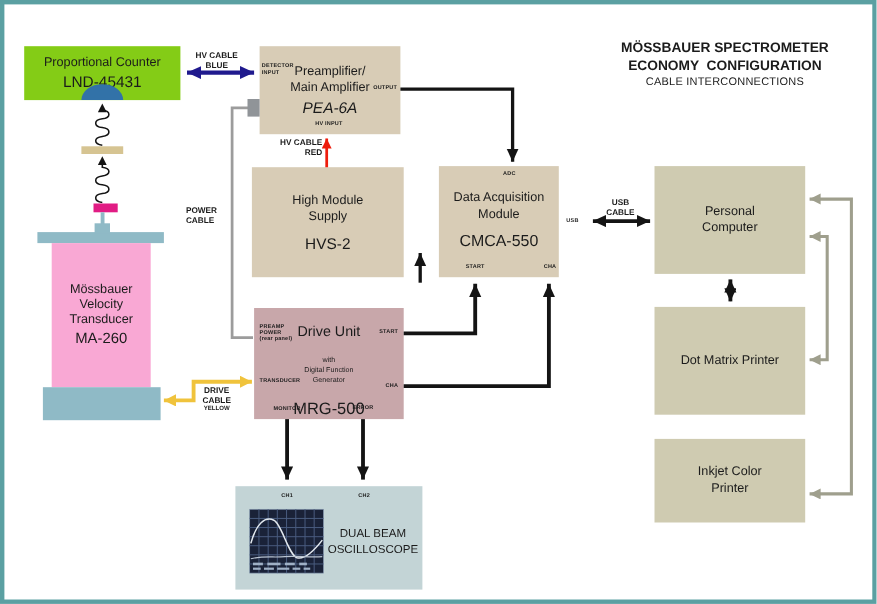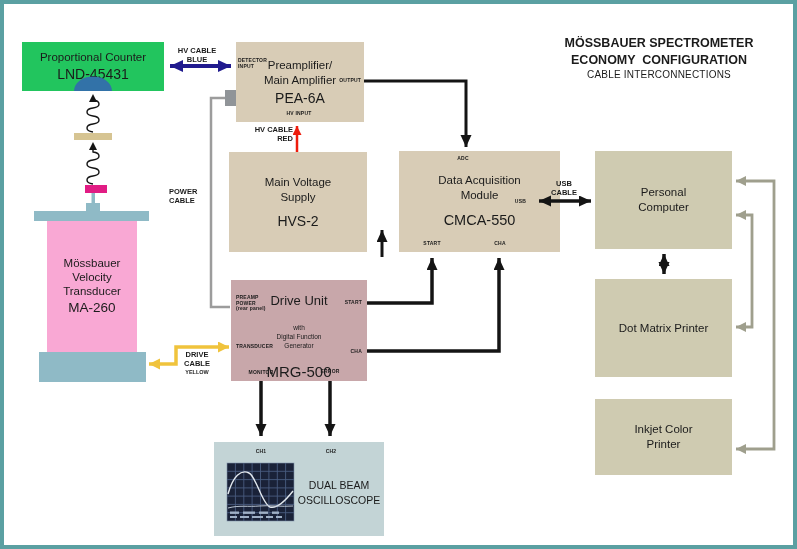--- a/index.html
+++ b/index.html
@@ -5,36 +5,36 @@
   html,body{margin:0;padding:0;background:#fff;font-family:"Liberation Sans",sans-serif;}
   #stage{position:relative;width:797px;height:549px;background:#fff;box-sizing:border-box;
          border:4px solid #5ba0a2;overflow:hidden;color:#1b1b1b;}
   .abs{position:absolute;}
   svg.overlay{position:absolute;left:0;top:0;z-index:5;pointer-events:none;}
   .box{position:absolute;z-index:2;display:flex;flex-direction:column;align-items:center;
        justify-content:center;text-align:center;line-height:1.2;}
   .pre{white-space:pre-line;}
   .prew{white-space:pre-wrap;}
   
-  .counter{left:18px;top:38px;width:142px;height:49px;background:#22c55e;}
+  .counter{left:18px;top:38px;width:142px;height:49px;background:#84cc16;}
   .counter .t{font-size:11.5px;}
   .counter .m{font-size:14px;margin-top:1px;}
   .flange-top{left:30px;top:207px;width:115px;height:10px;background:#8fbac6;z-index:2;}
   .tbody{left:43px;top:217px;width:90px;height:131px;background:#f9a8d4;}
   .tbody .t{font-size:11.5px;line-height:14px;}
   .tbody .m{font-size:13.5px;margin-top:2px;}
   .flange-bot{left:35px;top:348px;width:107px;height:30px;background:#8fbac6;z-index:2;}
   
   .preamp{left:232px;top:38px;width:128px;height:80px;background:#d8ccb6;}
   .preamp .t{font-size:11.5px;line-height:15px;}
-  .preamp .m{font-size:14px;margin-top:2px;}
+  .preamp .m{font-size:14px;margin-top:2px;font-style:italic;}
   .hvs{left:225px;top:148px;width:138px;height:100px;background:#d8ccb6;}
   .hvs .t{font-size:11.5px;line-height:15px;}
   .hvs .m{font-size:14px;margin-top:8px;}
-  .cmca{left:395px;top:147px;width:161px;height:101px;background:#d8ccb6;}
+  .cmca{left:395px;top:147px;width:109px;height:101px;background:#d8ccb6;}
   .cmca .t{font-size:11.5px;line-height:15px;}
   .cmca .m{font-size:14.5px;margin-top:9px;}
   
   .drive{left:227px;top:276px;width:136px;height:101px;background:#c8a7aa;justify-content:space-between;}
   .drive .t{font-size:13px;margin-top:13px;}
   .drive .s{font-size:6.5px;line-height:9px;margin-top:2px;}
   .drive .m{font-size:15px;margin-top:1px;}
   
   .rbox{background:#cfcbb1;}
   .pc{left:591px;top:147px;width:137px;height:98px;}
@@ -75,21 +75,21 @@
   </div>
   <div class="abs flange-bot"></div>
 
   <div class="box preamp">
     <div class="t pre">Preamplifier/
 Main Amplifier</div>
     <div class="m">PEA-6A</div>
   </div>
 
   <div class="box hvs">
-    <div class="t pre">Main Voltage
+    <div class="t pre">High Module
 Supply</div>
     <div class="m">HVS-2</div>
   </div>
 
   <div class="box cmca">
     <div class="t pre">Data Acquisition
 Module</div>
     <div class="m">CMCA-550</div>
   </div>
 

